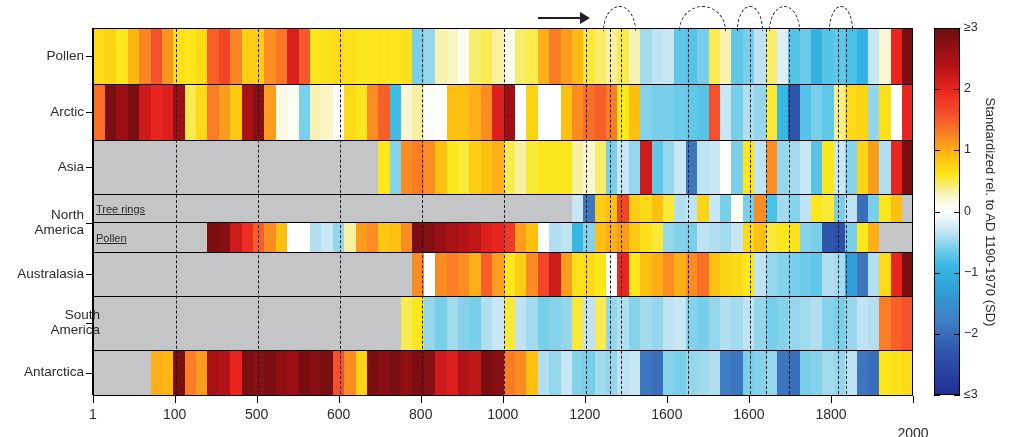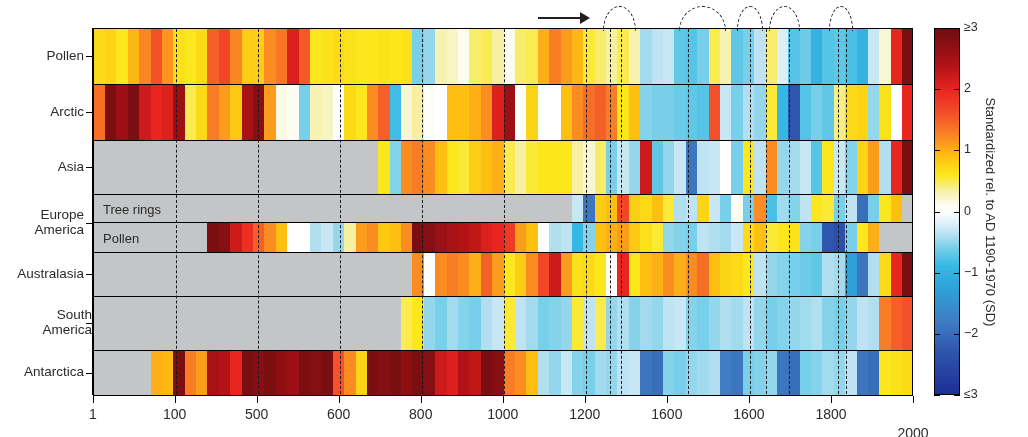--- a/index.html
+++ b/index.html
@@ -8,21 +8,21 @@
 
   .rowlabel{position:absolute;text-align:right;font-size:13.5px;color:#2b2b2b;line-height:14.5px;white-space:pre-line;}
   .ticklabel-x{position:absolute;font-size:14px;color:#2b2b2b;text-align:center;}
   .cb-tick{position:absolute;font-size:12.5px;color:#2b2b2b;white-space:nowrap;}
 
   .plotarea{position:absolute;left:93px;top:28px;width:820px;height:367px;border:1px solid #000;box-sizing:border-box;background:#fff;}
   .prow{position:absolute;left:0;width:100%;box-sizing:border-box;border-bottom:1px solid #000;overflow:hidden;}
   .prow:last-child{border-bottom:none;}
   .cells{position:absolute;inset:0;display:block;}
   .cell{position:absolute;top:0;bottom:0;}
-  .sublabel{position:absolute;left:9px;top:50%;transform:translateY(-50%);font-size:13px;color:#2b2b2b;z-index:6;}
+  .sublabel{position:absolute;left:2px;top:50%;transform:translateY(-50%);font-size:11px;color:#2b2b2b;z-index:6;text-decoration:underline;}
 
   .vline{position:absolute;top:0;bottom:0;width:0;border-left:1.6px dashed #1a1a1a;z-index:5;}
 
   .axis-left{position:absolute;left:92px;top:28px;width:1px;height:367px;background:#000;}
   .axis-bottom{position:absolute;left:93px;top:395px;width:820px;height:1px;background:#000;}
   .xtick{position:absolute;top:396px;width:1px;height:7px;background:#000;}
   .rowtickmark{position:absolute;width:7px;height:1px;background:#000;left:86px;}
 
   .cbar{position:absolute;left:934px;top:28px;width:26px;height:367px;border:1px solid #000;box-sizing:border-box;}
   .cbar-grad{position:absolute;inset:0;}
@@ -709,26 +709,26 @@
       <div class="xtick" style="left: 913px;"></div>
       <div class="ticklabel-x" style="left: 883px; top: 406px; width: 60px; margin-top: 19px;">2000</div>
     </div>
   <div id="rowlabels">
       <div class="rowlabel" style="left: 0px; width: 84px; top: 48.5px;">Pollen</div>
       <div class="rowtickmark" style="top: 56px;"></div>
       <div class="rowlabel" style="left: 0px; width: 84px; top: 104.5px;">Arctic</div>
       <div class="rowtickmark" style="top: 112px;"></div>
       <div class="rowlabel" style="left: 0px; width: 84px; top: 159.5px;">Asia</div>
       <div class="rowtickmark" style="top: 167px;"></div>
-      <div class="rowlabel" style="left: 0px; width: 84px; top: 208px;">Europe
+      <div class="rowlabel" style="left: 0px; width: 84px; top: 208px;">North
 America</div>
       <div class="rowtickmark" style="top: 223px;"></div>
       <div class="rowlabel" style="left: 0px; width: 84px; top: 266.5px;">Australasia</div>
       <div class="rowtickmark" style="top: 274px;"></div>
-      <div class="rowlabel" style="left: 8px; width: 84px; top: 308px;">South
+      <div class="rowlabel" style="left: 16px; width: 84px; top: 308px;">South
 America</div>
       <div class="rowtickmark" style="top: 323px;"></div>
       <div class="rowlabel" style="left: 0px; width: 84px; top: 365px;">Antarctica</div>
       <div class="rowtickmark" style="top: 372.5px;"></div>
     </div>
 
   <div class="cbar">
       <div class="cbar-grad" id="cbgrad" style="background: linear-gradient(rgb(110, 13, 16) 0%, rgb(179, 18, 23) 10%, rgb(232, 37, 31) 16.67%, rgb(244, 81, 42) 23.33%, rgb(250, 140, 34) 30%, rgb(253, 192, 16) 35%, rgb(251, 231, 27) 40%, rgb(246, 240, 160) 44.17%, rgb(251, 251, 238) 48%, rgb(255, 255, 255) 50%, rgb(234, 246, 251) 52%, rgb(191, 227, 242) 55.83%, rgb(119, 207, 233) 60%, rgb(53, 184, 228) 65%, rgb(47, 159, 216) 71.67%, rgb(63, 126, 196) 80%, rgb(47, 85, 173) 88.33%, rgb(29, 47, 150) 100%);"></div>
     </div>
   <div id="cbticks">

